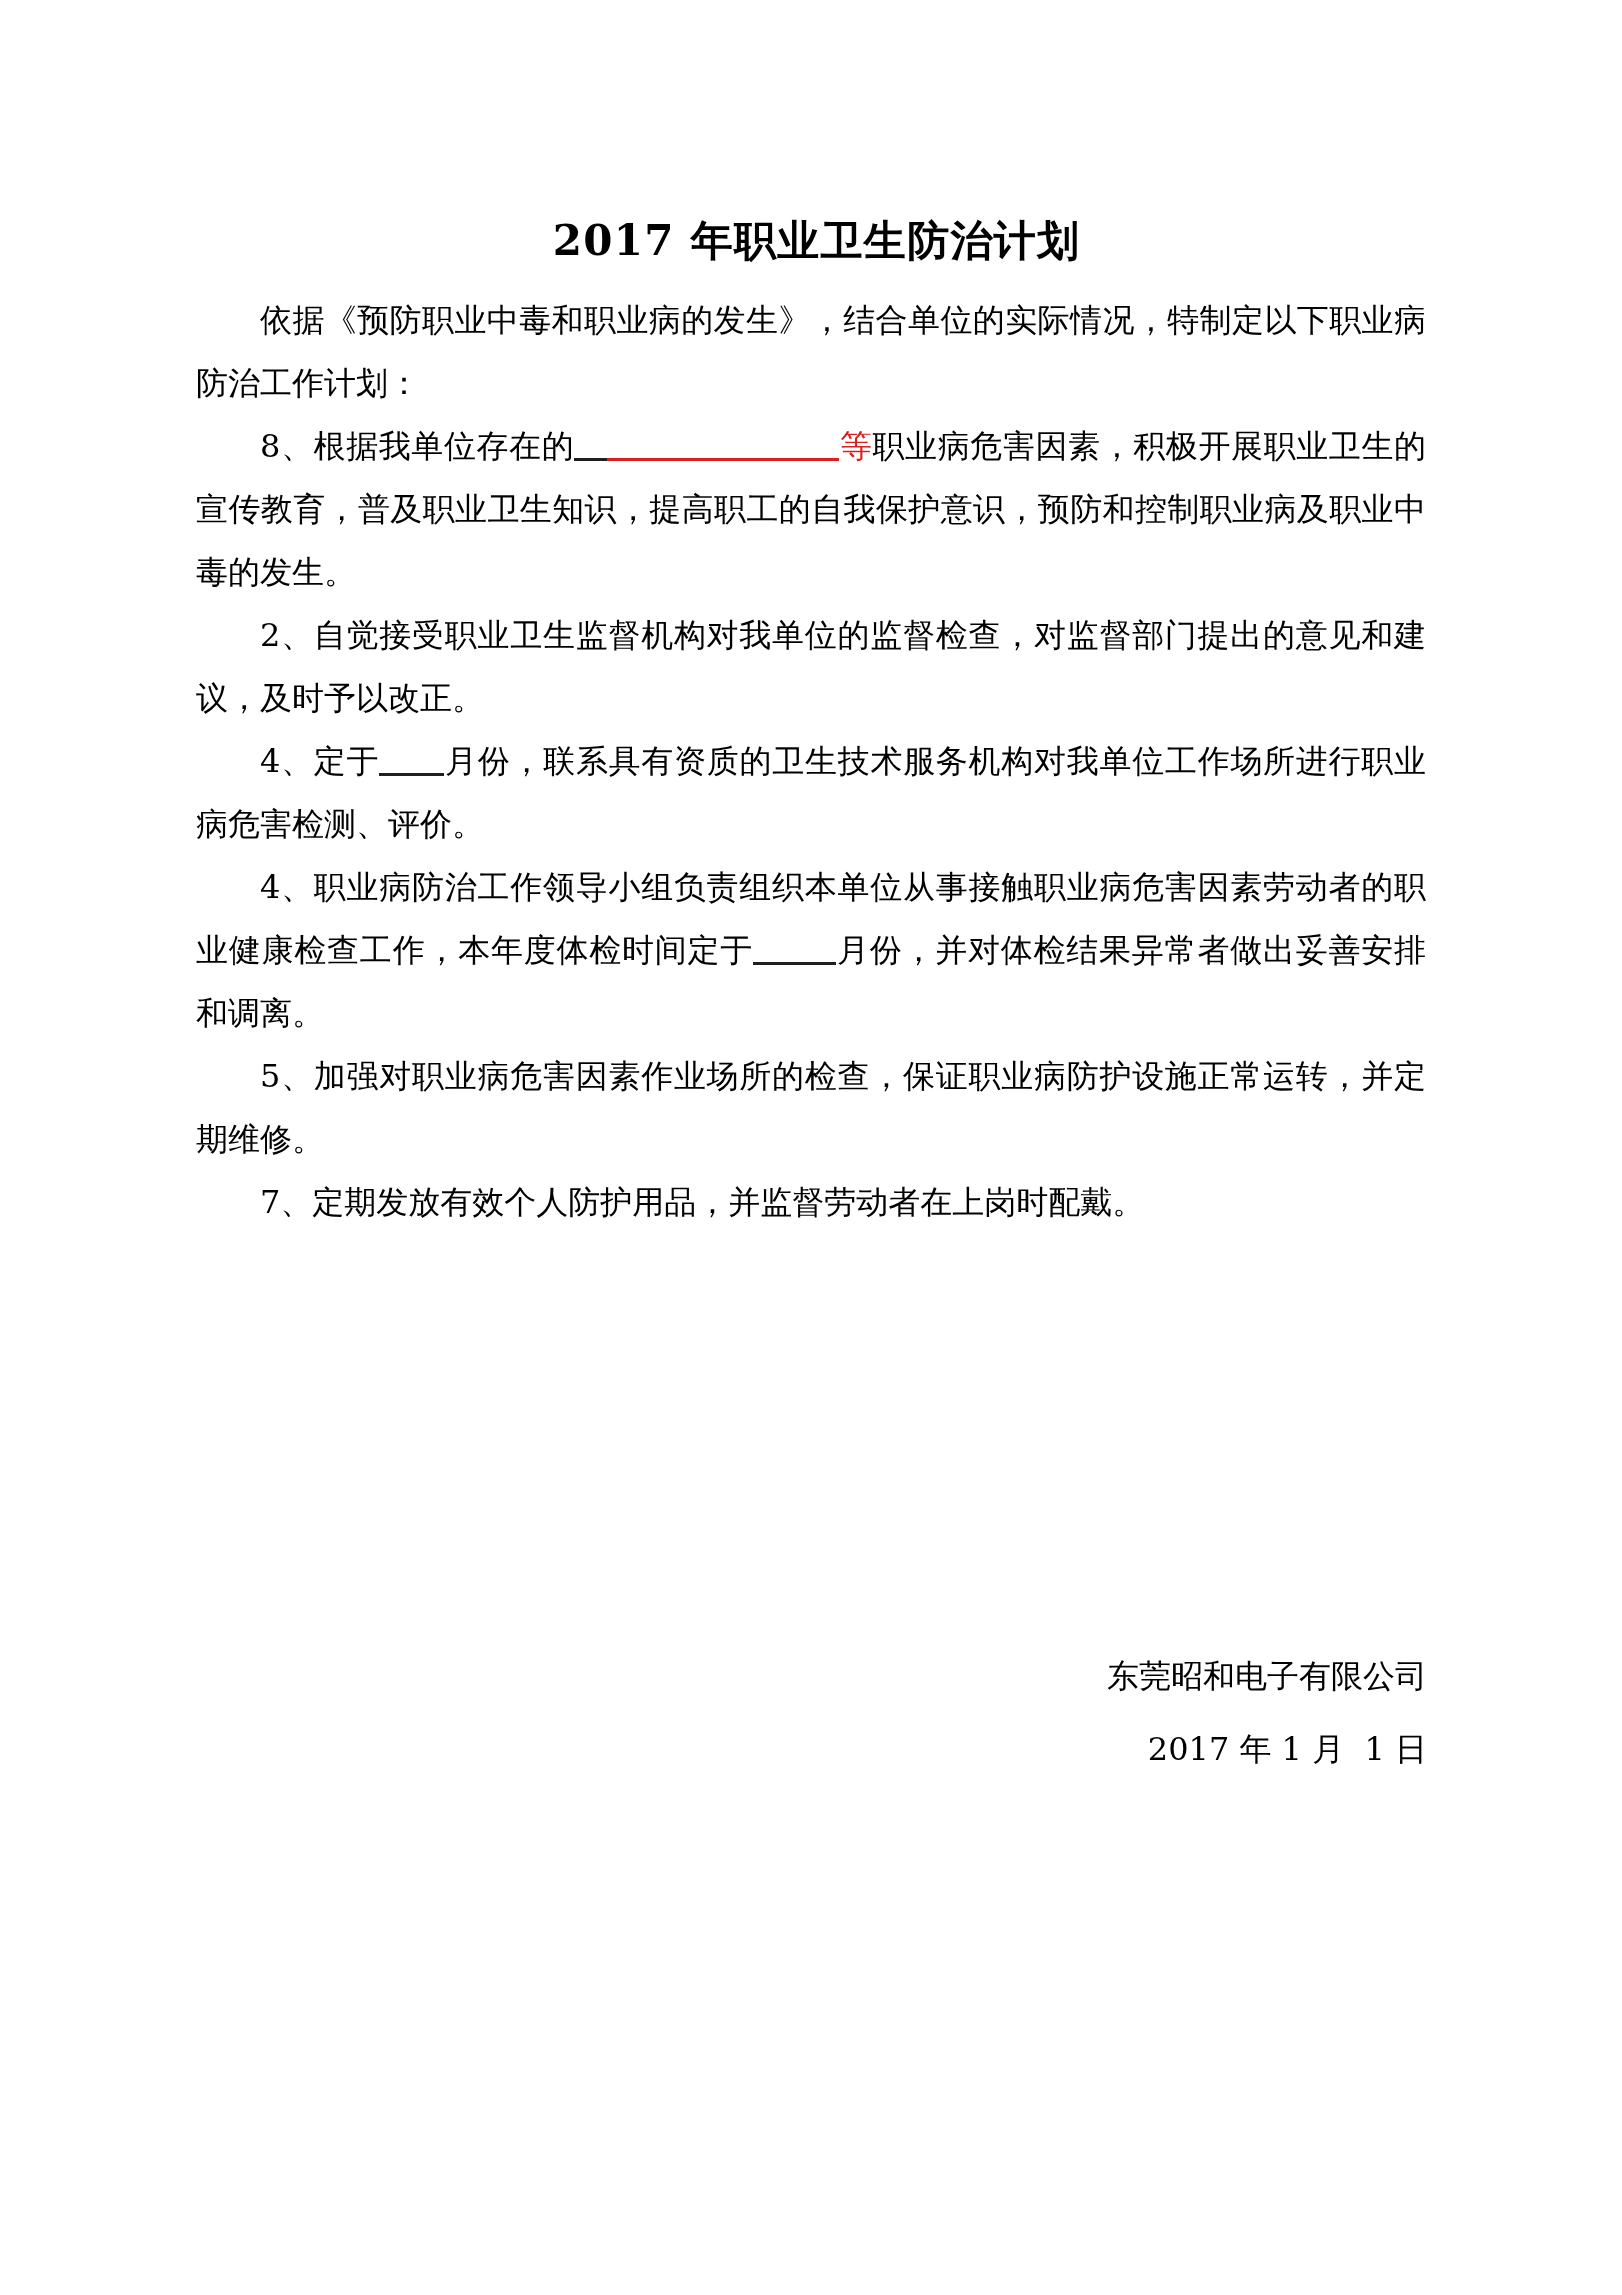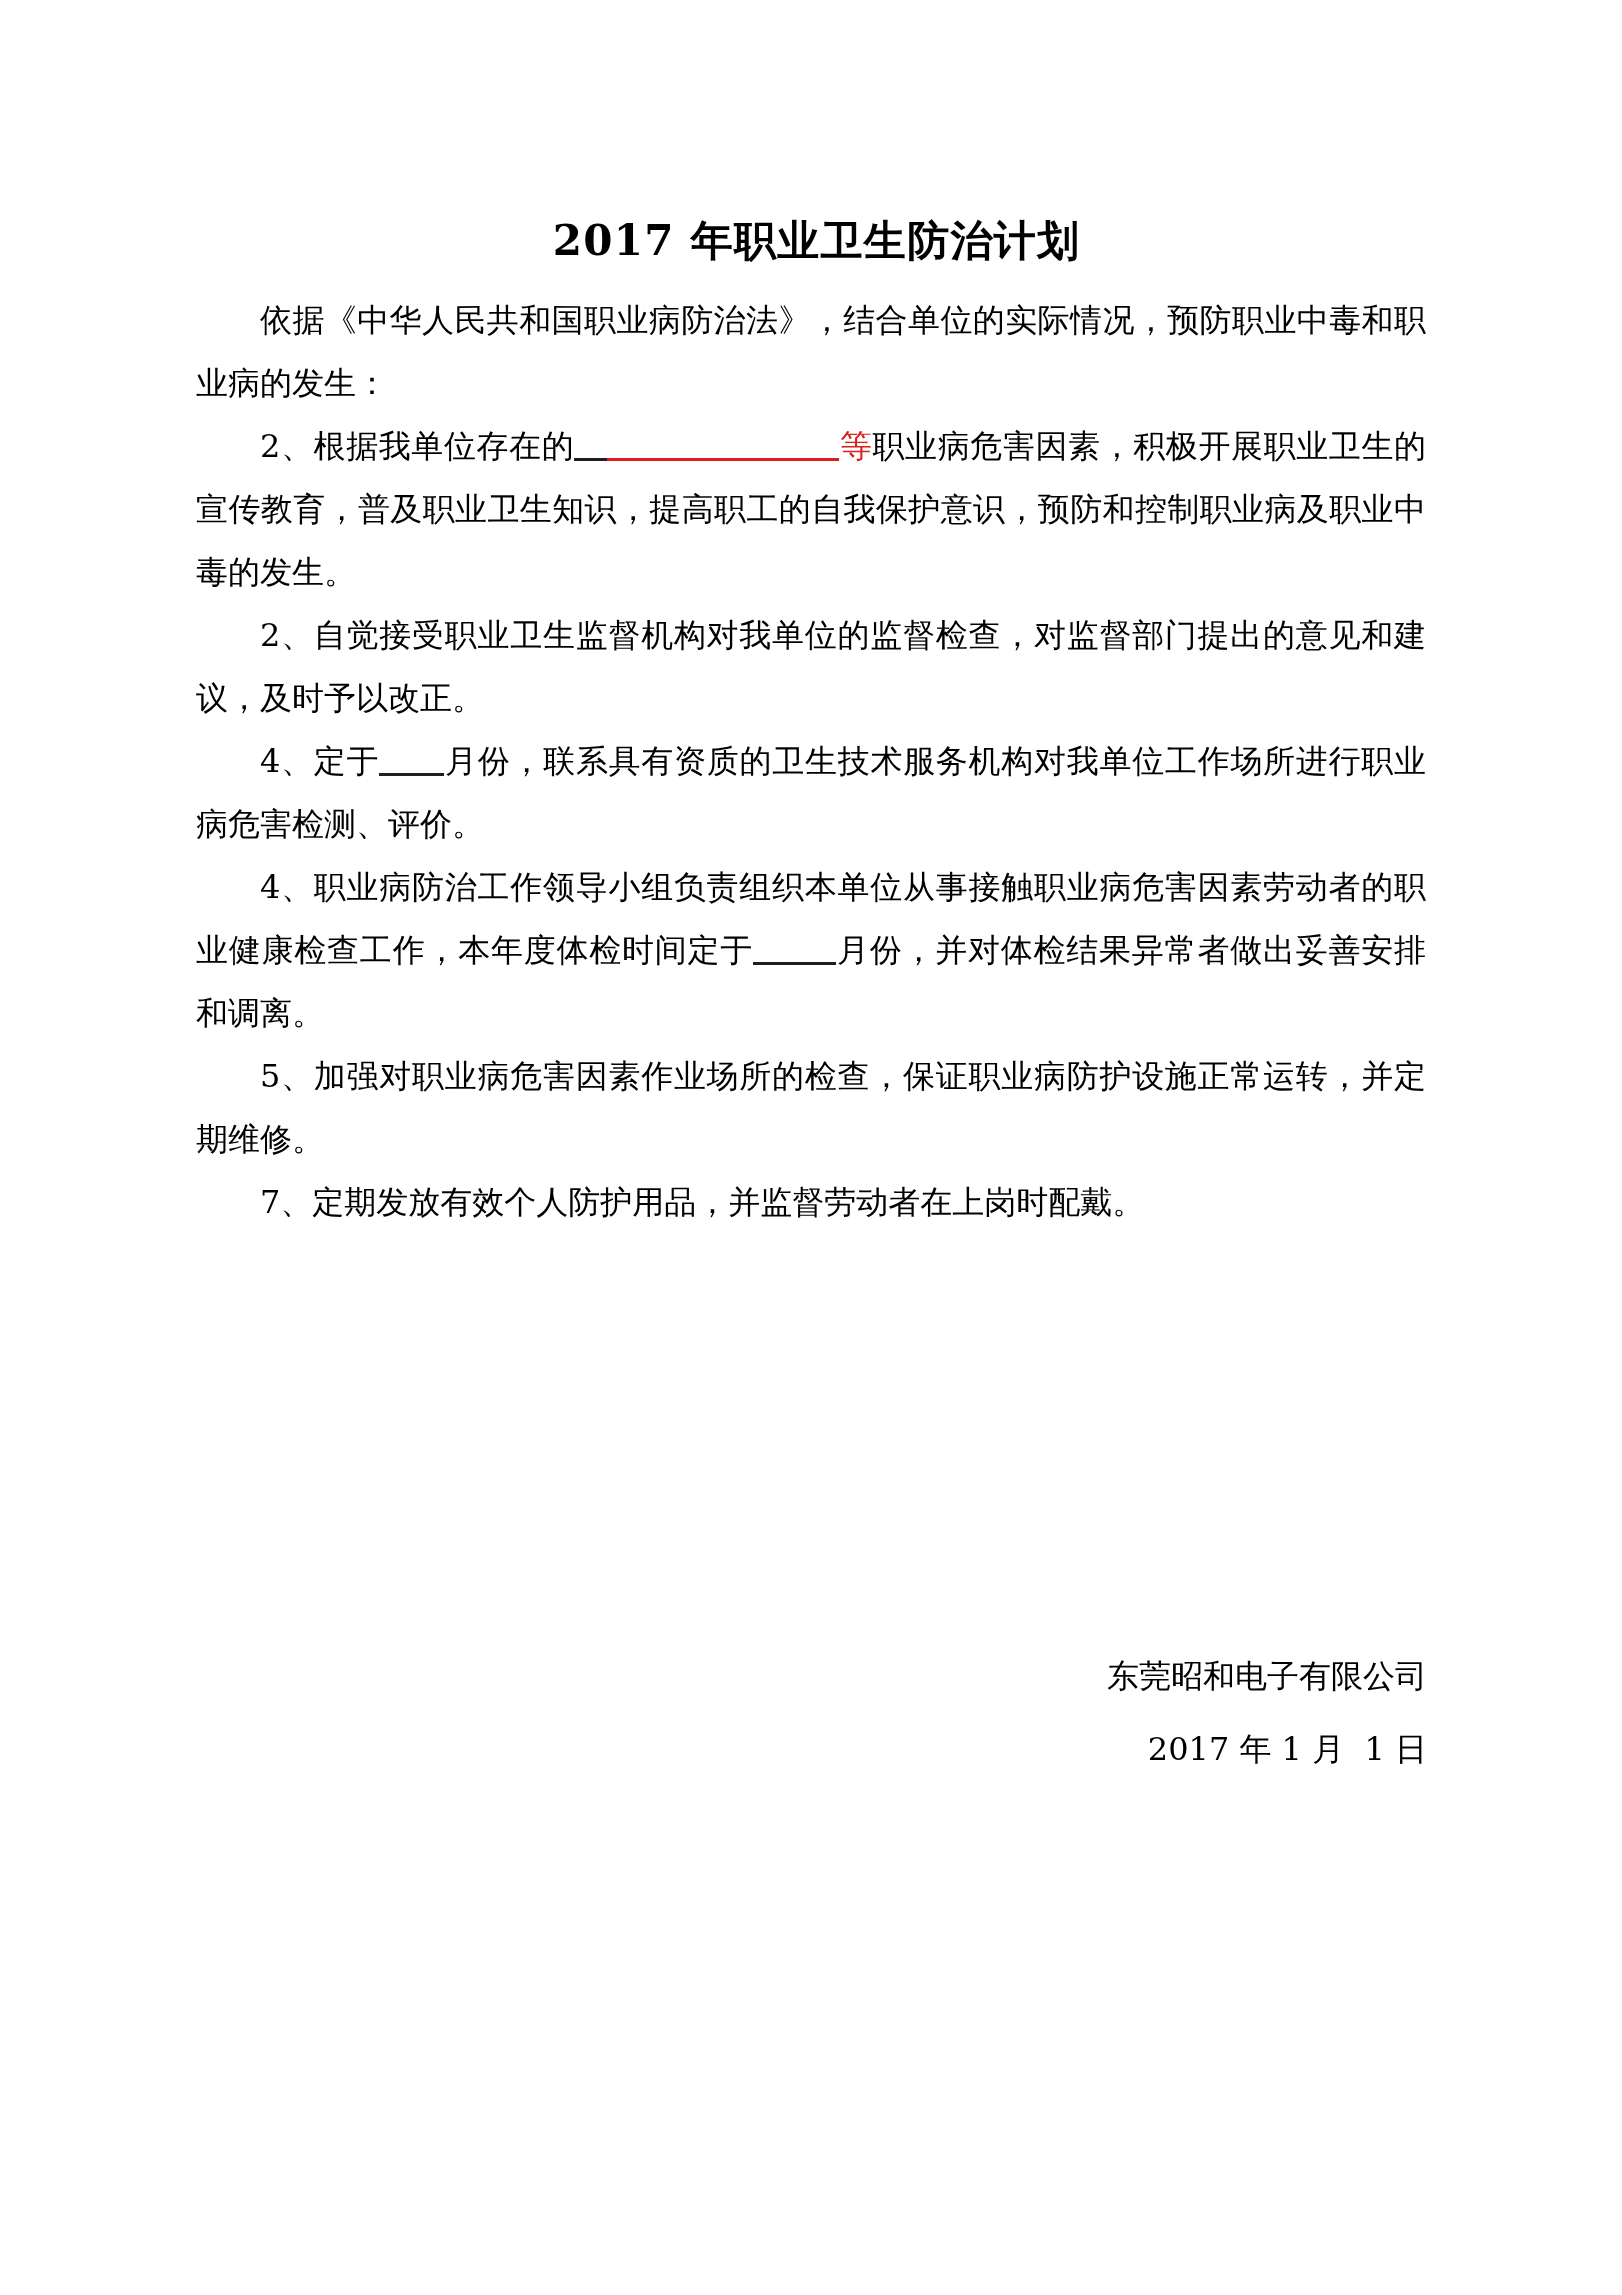--- a/index.html
+++ b/index.html
@@ -67,23 +67,23 @@
 </style>
 </head>
 <body>
 
 <div class="page">
 
   <h1 class="title">2017 年职业卫生防治计划</h1>
 
   <div class="content">
 
-    <p>依据《中华人民共和国职业病防治法》，结合单位的实际情况，预防职业中毒和职业病的发生：</p>
+    <p>依据《预防职业中毒和职业病的发生》，结合单位的实际情况，特制定以下职业病防治工作计划：</p>
 
-    <p><span>2、根据我单位存在的</span><span class="blank blank-black w50"></span><span class="blank blank-red w355"></span><span class="red">等</span><span>职业病危害因素，积极开展职业卫生的宣传教育，普及职业卫生知识，提高职工的自我保护意识，预防和控制职业病及职业中毒的发生。</span></p>
+    <p><span>8、根据我单位存在的</span><span class="blank blank-black w50"></span><span class="blank blank-red w355"></span><span class="red">等</span><span>职业病危害因素，积极开展职业卫生的宣传教育，普及职业卫生知识，提高职工的自我保护意识，预防和控制职业病及职业中毒的发生。</span></p>
 
     <p>2、自觉接受职业卫生监督机构对我单位的监督检查，对监督部门提出的意见和建议，及时予以改正。</p>
 
     <p><span>4、定于</span><span class="blank blank-black w100"></span><span>月份，联系具有资质的卫生技术服务机构对我单位工作场所进行职业病危害检测、评价。</span></p>
 
     <p><span>4、职业病防治工作领导小组负责组织本单位从事接触职业病危害因素劳动者的职业健康检查工作，本年度体检时间定于</span><span class="blank blank-black w127"></span><span>月份，并对体检结果异常者做出妥善安排和调离。</span></p>
 
     <p>5、加强对职业病危害因素作业场所的检查，保证职业病防护设施正常运转，并定期维修。</p>
 
     <p>7、定期发放有效个人防护用品，并监督劳动者在上岗时配戴。</p>

